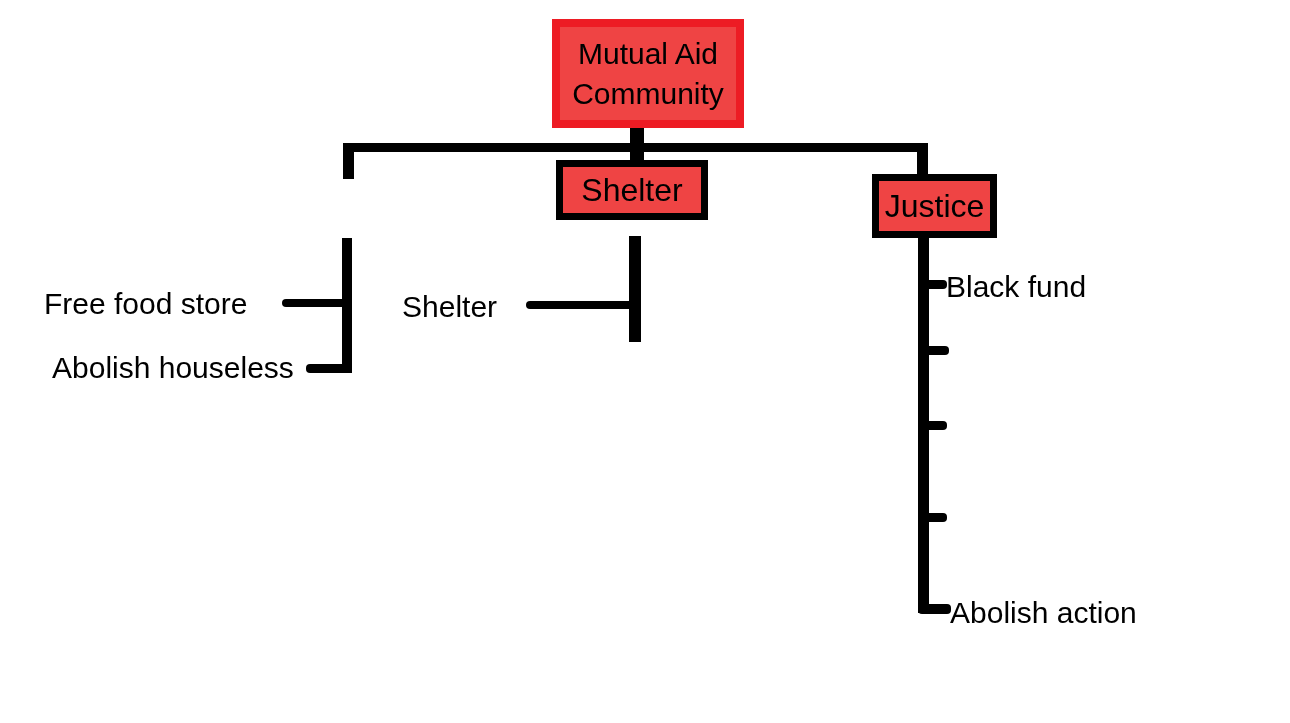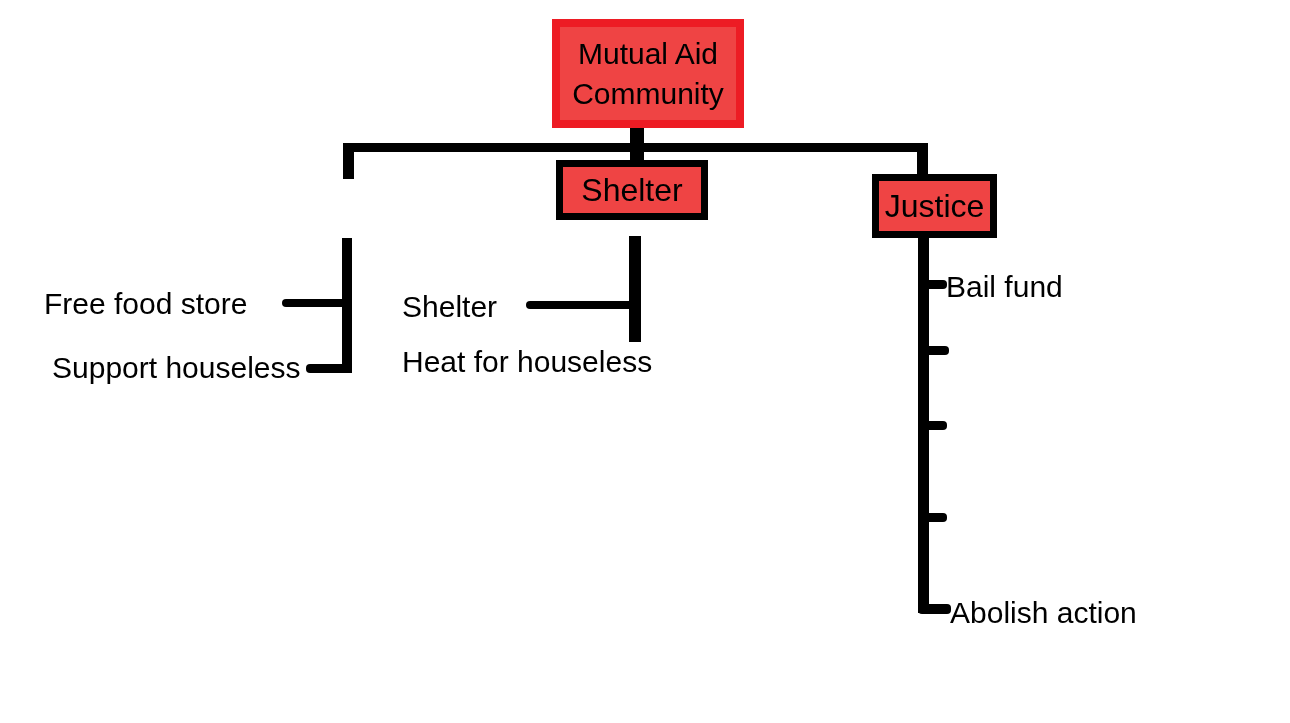--- a/index.html
+++ b/index.html
@@ -116,26 +116,25 @@
   <div class="node node-branch node-shelter">
     <span>Shelter</span>
   </div>
 
   <div class="node node-branch node-justice">
     <span>Justice</span>
   </div>
 
   <div class="leaf leaf-free-food">Free food store</div>
 
-  <div class="leaf leaf-feeding">Support houseless</div>
+  <div class="leaf leaf-feeding">Abolish houseless</div>
 
   <div class="leaf leaf-eviction">Shelter</div>
 
-  <div class="leaf leaf-heat">Heat for houseless</div>
 
-  <div class="leaf leaf-bail">Bail fund</div>
+  <div class="leaf leaf-bail">Black fund</div>
 
 
 
 
   <div class="leaf leaf-direct">Abolish action</div>
 
 </div>
 
 </body></html>

